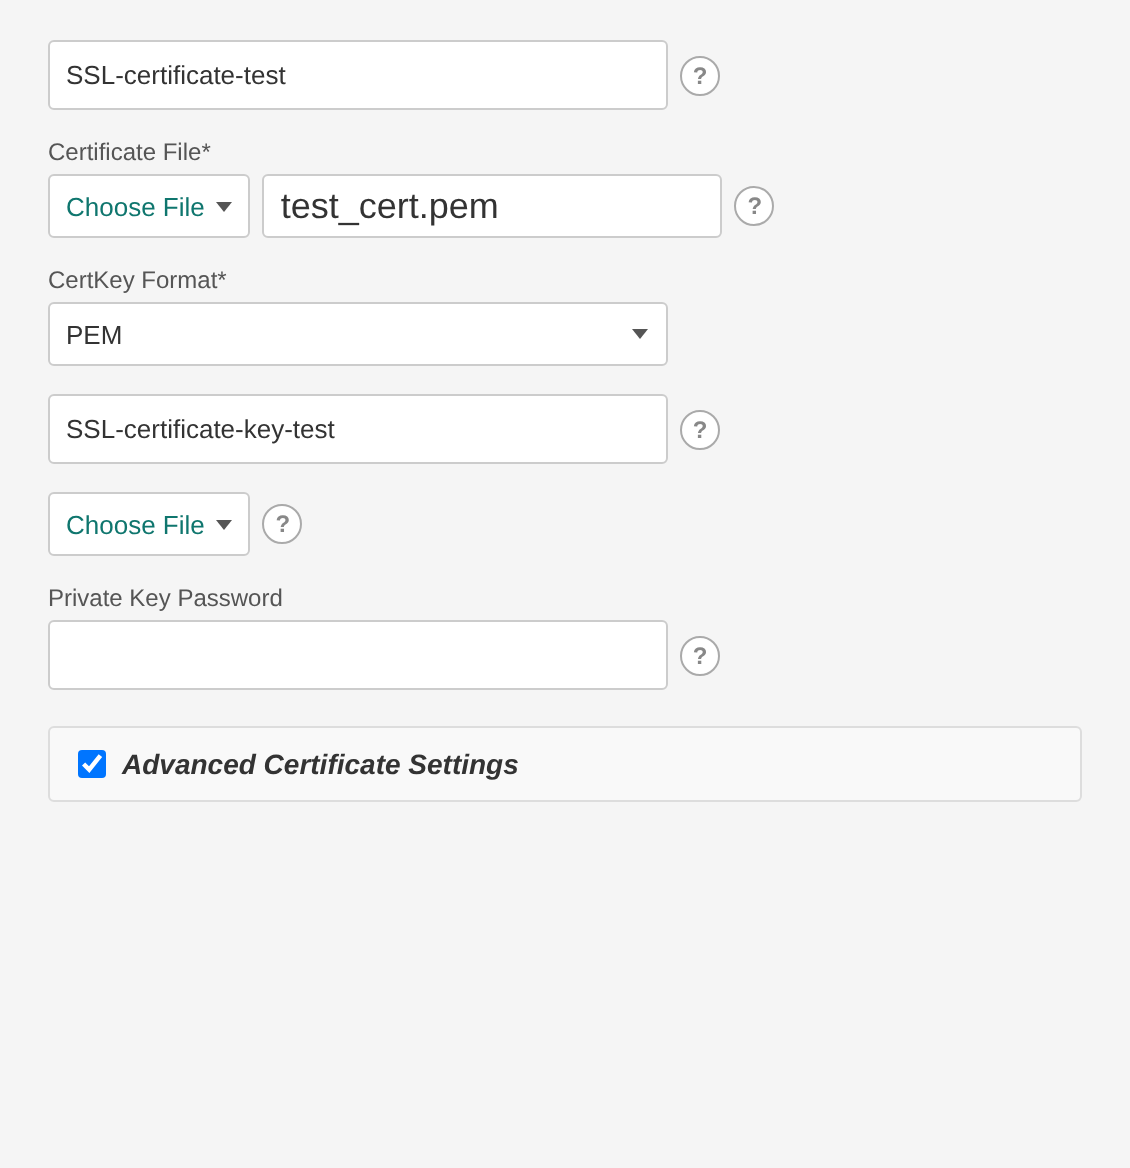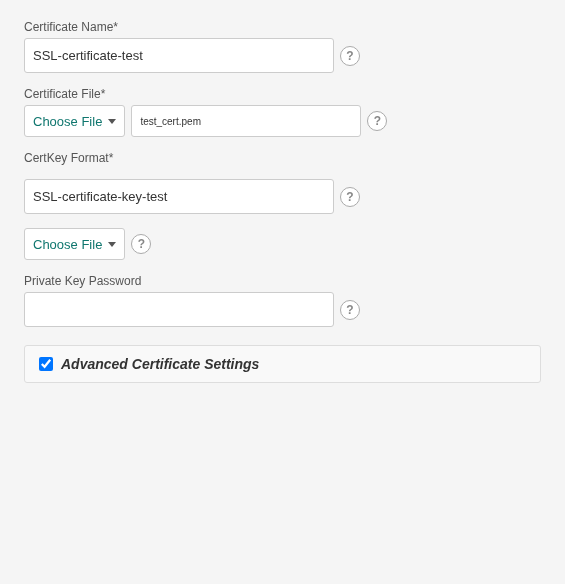--- a/index.html
+++ b/index.html
@@ -58,21 +58,21 @@
       height: 0;
       border-left: 4px solid transparent;
       border-right: 4px solid transparent;
       border-top: 5px solid #555;
       margin-left: 2px;
     }
     .file-name-input {
       border: 1px solid #ccc;
       border-radius: 3px;
       padding: 6px 8px;
-      font-size: 10px;
+      font-size: 18px;
       color: #333;
       background: #fff;
       height: 32px;
       width: 230px;
     }
     .help-icon {
       display: inline-flex;
       align-items: center;
       justify-content: center;
       width: 20px;
@@ -134,23 +134,20 @@
       font-size: 14px;
       font-weight: bold;
       color: #333;
       font-style: italic;
     }
   </style>
 </head>
 <body>
 
 <div class="form-group">
-  <label class="form-label">
-    <span>Certificate Name*</span>
-  </label>
   <div class="input-row">
     <input type="text" class="text-input text-input-name" value="SSL-certificate-test" style="">
     <span class="help-icon">
       <span>?</span>
     </span>
   </div>
 </div>
 
 <div class="form-group">
   <label class="form-label">
@@ -165,20 +162,29 @@
     <span class="help-icon">
       <span>?</span>
     </span>
   </div>
 </div>
 
 <div class="form-group">
   <label class="form-label">
     <span>CertKey Format*</span>
   </label>
+  <div class="input-row">
+    <div class="select-wrapper">
+      <select class="select-input">
+        <option value="PEM">PEM</option>
+        <option value="DER">DER</option>
+      </select>
+      <div class="select-arrow"></div>
+    </div>
+  </div>
 </div>
 
 <div class="form-group">
   <div class="input-row">
     <input type="text" class="text-input text-input-name" value="SSL-certificate-key-test" style="">
     <span class="help-icon">
       <span>?</span>
     </span>
   </div>
 </div>

